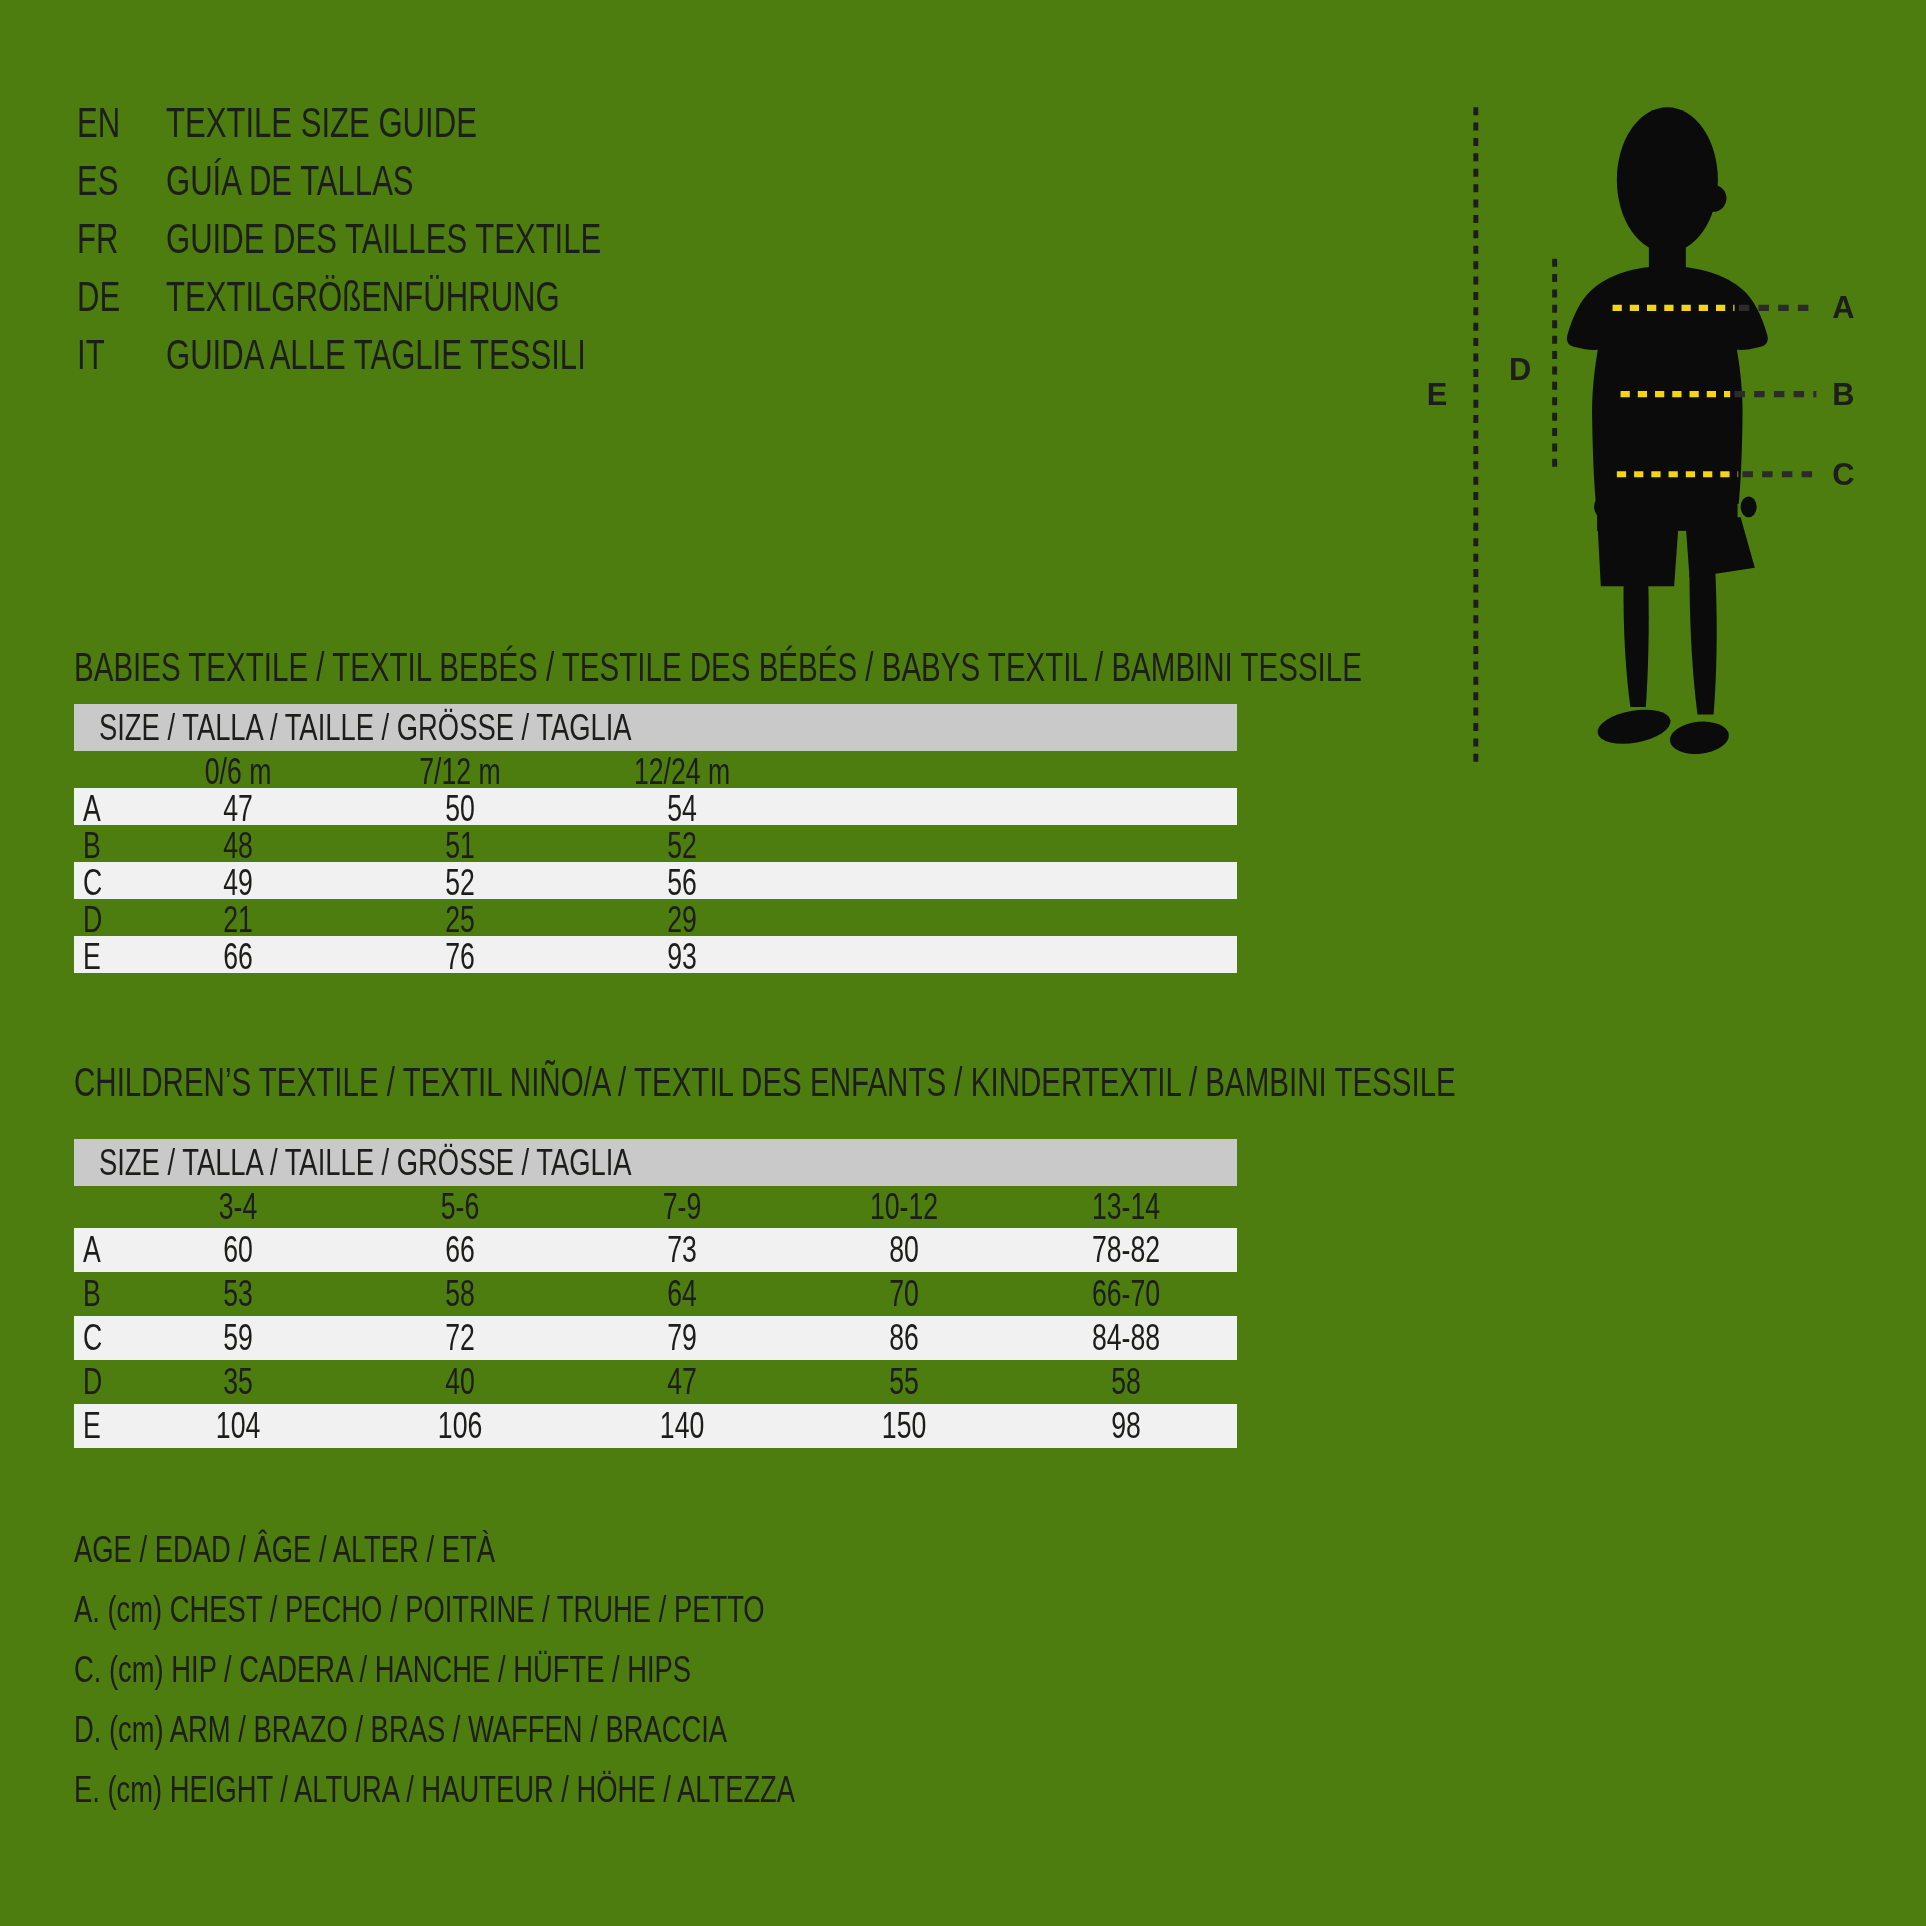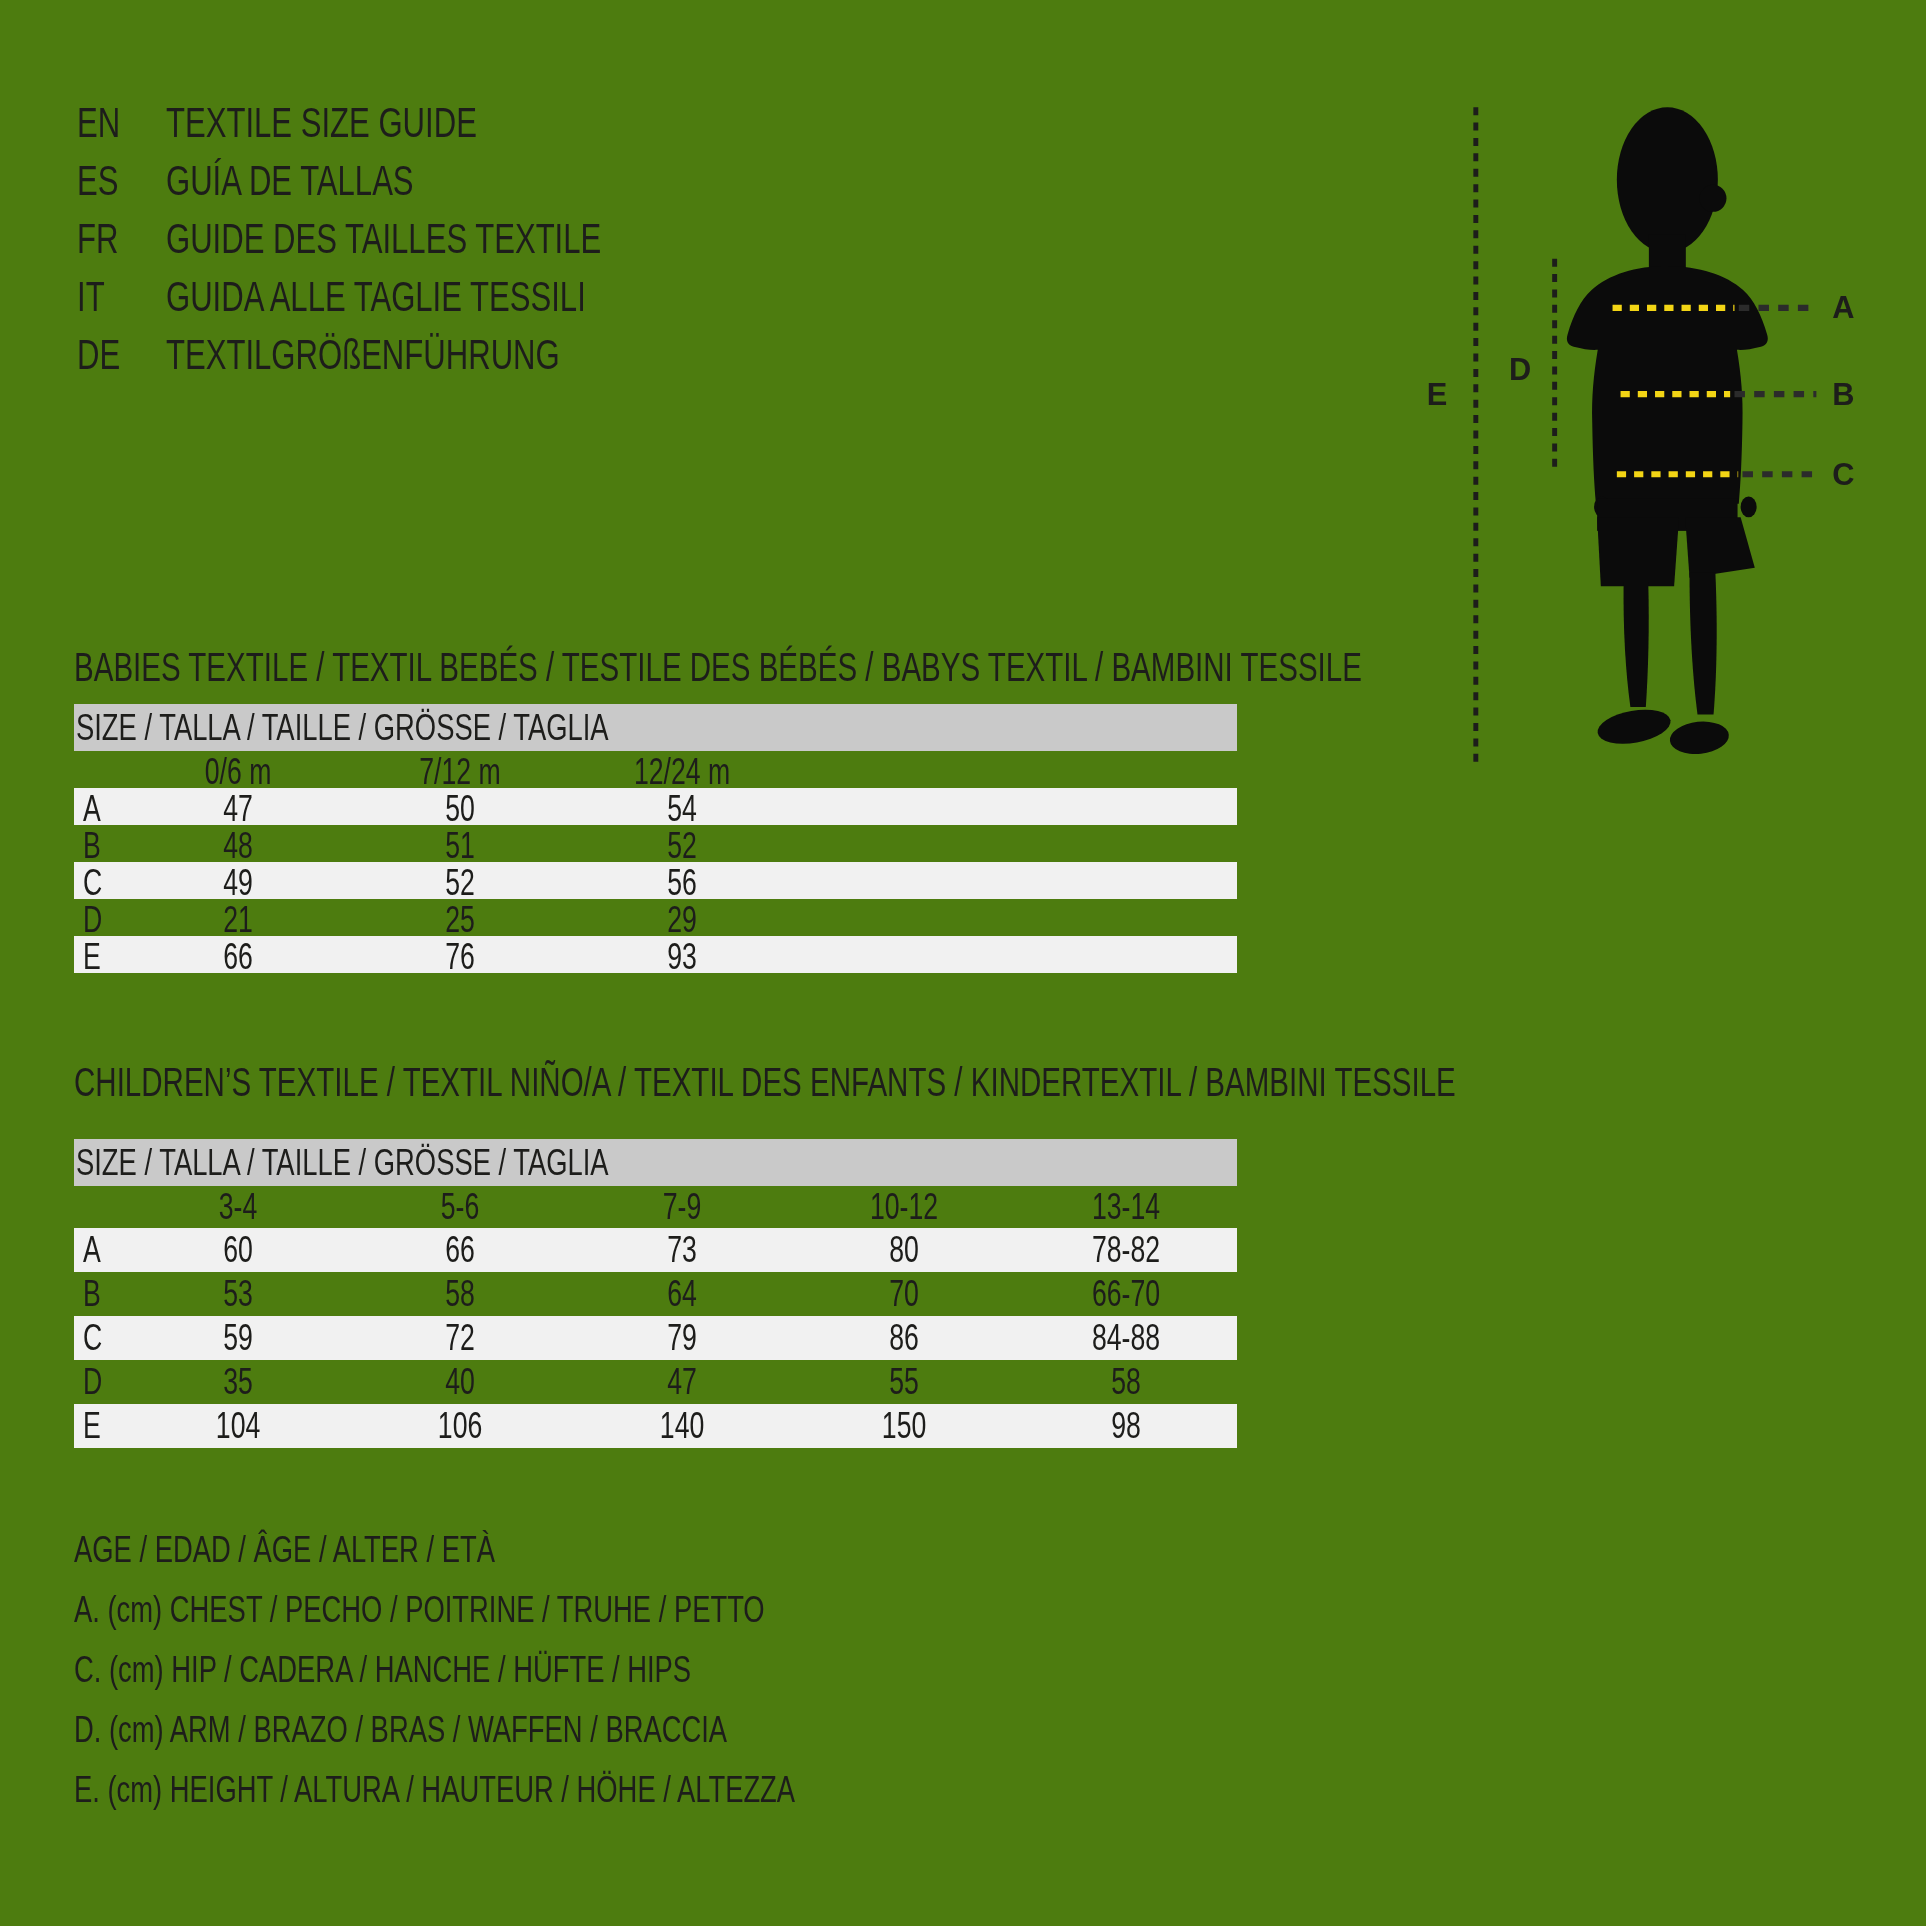--- a/index.html
+++ b/index.html
@@ -17,21 +17,21 @@
 
   
   .sec-heading{position:absolute;left:74px;height:49px;display:flex;align-items:flex-end;font-size:41px}
   #babies-heading{top:642px}
   #children-heading{top:1057px}
 
   
   .table{position:absolute;left:74px;width:1163px}
   #babies-table{top:704px}
   #children-table{top:1139px}
-  .thead-bar{height:47px;background:#c9c9c9;display:flex;align-items:center;padding-left:2px;font-size:37px}
+  .thead-bar{height:47px;background:#c9c9c9;display:flex;align-items:center;padding-left:25px;font-size:37px}
   .t-row{display:grid;align-items:stretch}
   .babies .t-row{grid-template-columns:53px 222px 222px 222px 1fr;height:37px}
   .children .t-row{grid-template-columns:53px 222px 222px 222px 222px 222px 1fr;height:44px}
   .babies .t-row.cols{height:37px}
   .children .t-row.cols{height:42px}
   .t-row{font-size:36px}
   .cell{display:flex;align-items:center;justify-content:center;min-width:0}
   .cell.rowlabel{justify-content:flex-start;padding-left:8.6px}
   .stripe{background:#f1f1f1}
 
@@ -59,26 +59,26 @@
     </div>
     <div class="lang-row">
       <span class="cx">ES</span>
       <span class="cx">GUÍA DE TALLAS</span>
     </div>
     <div class="lang-row">
       <span class="cx">FR</span>
       <span class="cx">GUIDE DES TAILLES TEXTILE</span>
     </div>
     <div class="lang-row">
+      <span class="cx">DE</span>
+      <span class="cx">TEXTILGRÖßENFÜHRUNG</span>
+    </div>
+    <div class="lang-row">
       <span class="cx">IT</span>
       <span class="cx">GUIDA ALLE TAGLIE TESSILI</span>
-    </div>
-    <div class="lang-row">
-      <span class="cx">DE</span>
-      <span class="cx">TEXTILGRÖßENFÜHRUNG</span>
     </div>
   </div>
 
   <svg class="figure" viewBox="0 0 846 1170">
     <line class="dotv" x1="115" y1="34" x2="115" y2="1100"></line>
     <line class="dotv" x1="243" y1="280" x2="243" y2="622"></line>
 
     <g fill="#0b0b0b">
       <ellipse cx="426" cy="152" rx="82" ry="118"></ellipse>
       <circle cx="500" cy="182" r="22"></circle>

